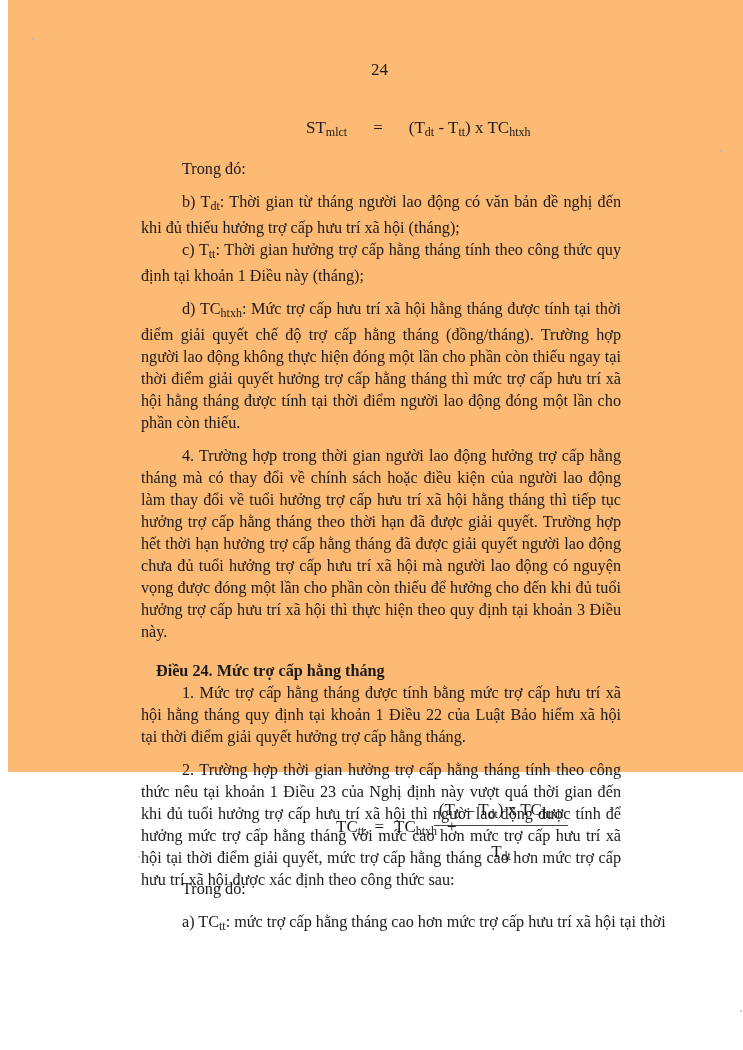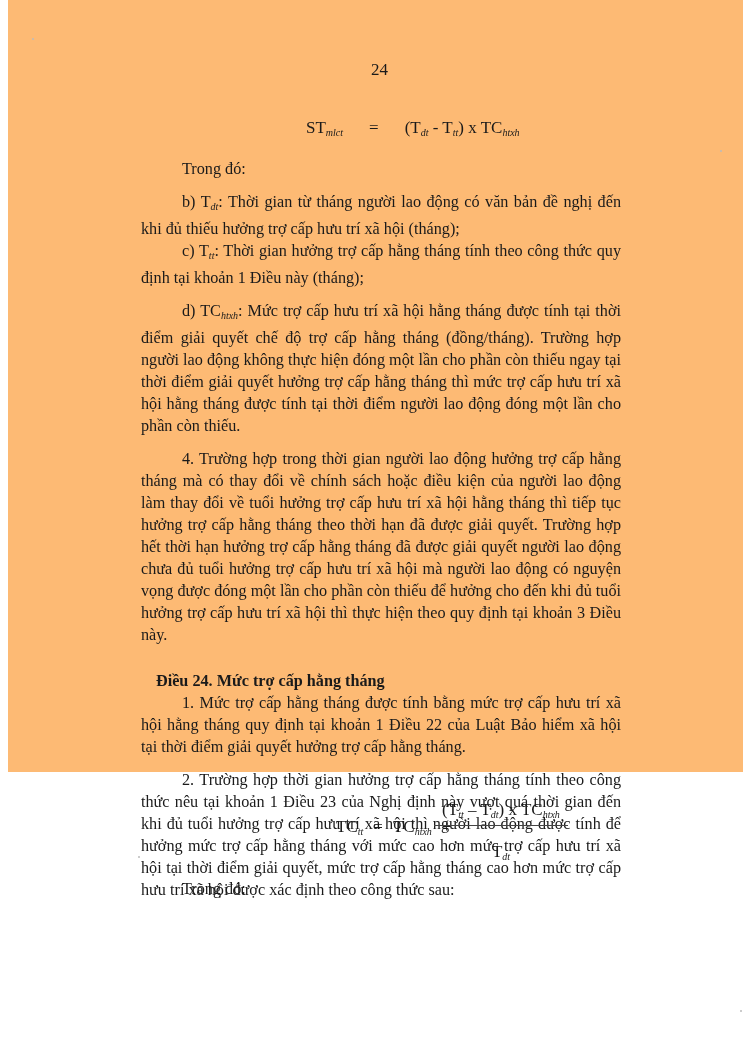--- a/index.html
+++ b/index.html
@@ -2,21 +2,21 @@
 <html><head>
   <meta charset="utf-8">
   <style>
     html, body { margin:0; padding:0; background:#ffffff; }
     body { width:743px; height:1050px; position:relative; overflow:hidden;
       font-family:"Liberation Serif", serif; color:#1a1a1a; }
     .page { position:absolute; left:8px; top:0; width:743px; height:772px; background:#fdba74; }
     .pnum { position:absolute; top:60px; left:0; width:743px; text-align:center; font-size:17px; }
     .formula1 { position:absolute; top:118px; left:298px; font-size:17px; white-space:nowrap; }
     .formula1 .eq { display:inline-block; margin:0 26px; }
-    sub { font-size:10px; vertical-align:-3px;font-style:italic; }
+    sub { font-size:12px; vertical-align:-3px; }
     .block { position:absolute; left:133px; width:480px; font-size:16.2px; line-height:22px; text-align:justify; }
     .block .ind { text-indent:41px; }
     .p { margin:0; }
     .heading { font-weight:bold; }
     .frac { position:absolute; top:800px; left:285px; font-size:17px; width:300px; height:80px; }
     .frac .lhs { position:absolute; left:0; top:17px; white-space:nowrap;margin-left:43px; }
     .frac .num { position:absolute; left:115px; top:0; width:160px; text-align:center; white-space:nowrap; }
     .frac .bar { position:absolute; left:141px; top:25px; width:134px; border-top:1px solid #444; }
     .frac .den { position:absolute; left:141px; top:42px; width:134px; text-align:center; }
     .frac .lhs .sp { display:inline-block; width:10px; }
@@ -32,39 +32,40 @@
   <div class="formula1">
     <span>ST</span><sub>mlct</sub><span class="eq">=</span><span>(T</span><sub>dt</sub><span> - T</span><sub>tt</sub><span>) x TC</span><sub>htxh</sub>
   </div>
 
   <div class="block" style="top:158px;">
     <p class="p" style="margin-left:41px;">Trong đó:</p>
     <p class="p ind" style="margin-top:11px;"><span>b) T</span><sub>dt</sub><span>: Thời gian từ tháng người lao động có văn bản đề nghị đến khi đủ thiếu hưởng trợ cấp hưu trí xã hội (tháng);</span></p>
     <p class="p ind" style=""><span>c) T</span><sub>tt</sub><span>: Thời gian hưởng trợ cấp hằng tháng tính theo công thức quy định tại khoản 1 Điều này (tháng);</span></p>
     <p class="p ind" style="margin-top:11px;"><span>d) TC</span><sub>htxh</sub><span>: Mức trợ cấp hưu trí xã hội hằng tháng được tính tại thời điểm giải quyết chế độ trợ cấp hằng tháng (đồng/tháng). Trường hợp người lao động không thực hiện đóng một lần cho phần còn thiếu ngay tại thời điểm giải quyết hưởng trợ cấp hằng tháng thì mức trợ cấp hưu trí xã hội hằng tháng được tính tại thời điểm người lao động đóng một lần cho phần còn thiếu.</span></p>
     <p class="p ind" style="margin-top:11px;">4. Trường hợp trong thời gian người lao động hưởng trợ cấp hằng tháng mà có thay đổi về chính sách hoặc điều kiện của người lao động làm thay đổi về tuổi hưởng trợ cấp hưu trí xã hội hằng tháng thì tiếp tục hưởng trợ cấp hằng tháng theo thời hạn đã được giải quyết. Trường hợp hết thời hạn hưởng trợ cấp hằng tháng đã được giải quyết người lao động chưa đủ tuổi hưởng trợ cấp hưu trí xã hội mà người lao động có nguyện vọng được đóng một lần cho phần còn thiếu để hưởng cho đến khi đủ tuổi hưởng trợ cấp hưu trí xã hội thì thực hiện theo quy định tại khoản 3 Điều này.</p>
-    <p class="p heading" style="margin-left:15px; margin-top:24px;">Điều 24. Mức trợ cấp hằng tháng</p>
+    <p class="p heading" style="margin-left:15px; margin-top:17px;">Điều 24. Mức trợ cấp hằng tháng</p>
     <p class="p ind" style="">1. Mức trợ cấp hằng tháng được tính bằng mức trợ cấp hưu trí xã hội hằng tháng quy định tại khoản 1 Điều 22 của Luật Bảo hiểm xã hội tại thời điểm giải quyết hưởng trợ cấp hằng tháng.</p>
     <p class="p ind" style="margin-top:11px;">2. Trường hợp thời gian hưởng trợ cấp hằng tháng tính theo công thức nêu tại khoản 1 Điều 23 của Nghị định này vượt quá thời gian đến khi đủ tuổi hưởng trợ cấp hưu trí xã hội thì người lao động được tính để hưởng mức trợ cấp hằng tháng với mức cao hơn mức trợ cấp hưu trí xã hội tại thời điểm giải quyết, mức trợ cấp hằng tháng cao hơn mức trợ cấp hưu trí xã hội được xác định theo công thức sau:</p>
   </div>
 
   <div class="frac">
     <div class="lhs">
       <span>TC</span><sub>tt</sub><span class="sp"></span><span>=</span><span class="sp"></span><span>TC</span><sub>htxh</sub><span class="sp"></span><span>+</span>
     </div>
     <div class="num" style="left:141px; width:134px;">
       <span>(T</span><sub>tt</sub><span> – T</span><sub>dt</sub><span>) x TC</span><sub>htxh</sub>
     </div>
     <div class="bar"></div>
     <div class="den">
       <span>T</span><sub>dt</sub>
     </div>
   </div>
 
   <div class="block" style="top:878px;">
     <p class="p" style="margin-left:41px;">Trong đó:</p>
+    <p class="p" style="margin-left:41px; margin-top:11px; white-space:nowrap;"><span>a) TC</span><sub>tt</sub><span>: mức trợ cấp hằng tháng cao hơn mức trợ cấp hưu trí xã hội tại thời</span></p>
   </div>
 
   <div class="speck" style="left:24px; top:38px;"></div>
   <div class="speck" style="left:130px; top:856px;"></div>
   <div class="speck" style="left:712px; top:150px;"></div>
   <div class="speck" style="left:732px; top:1010px;"></div>
 </div>
 
 </body></html>

